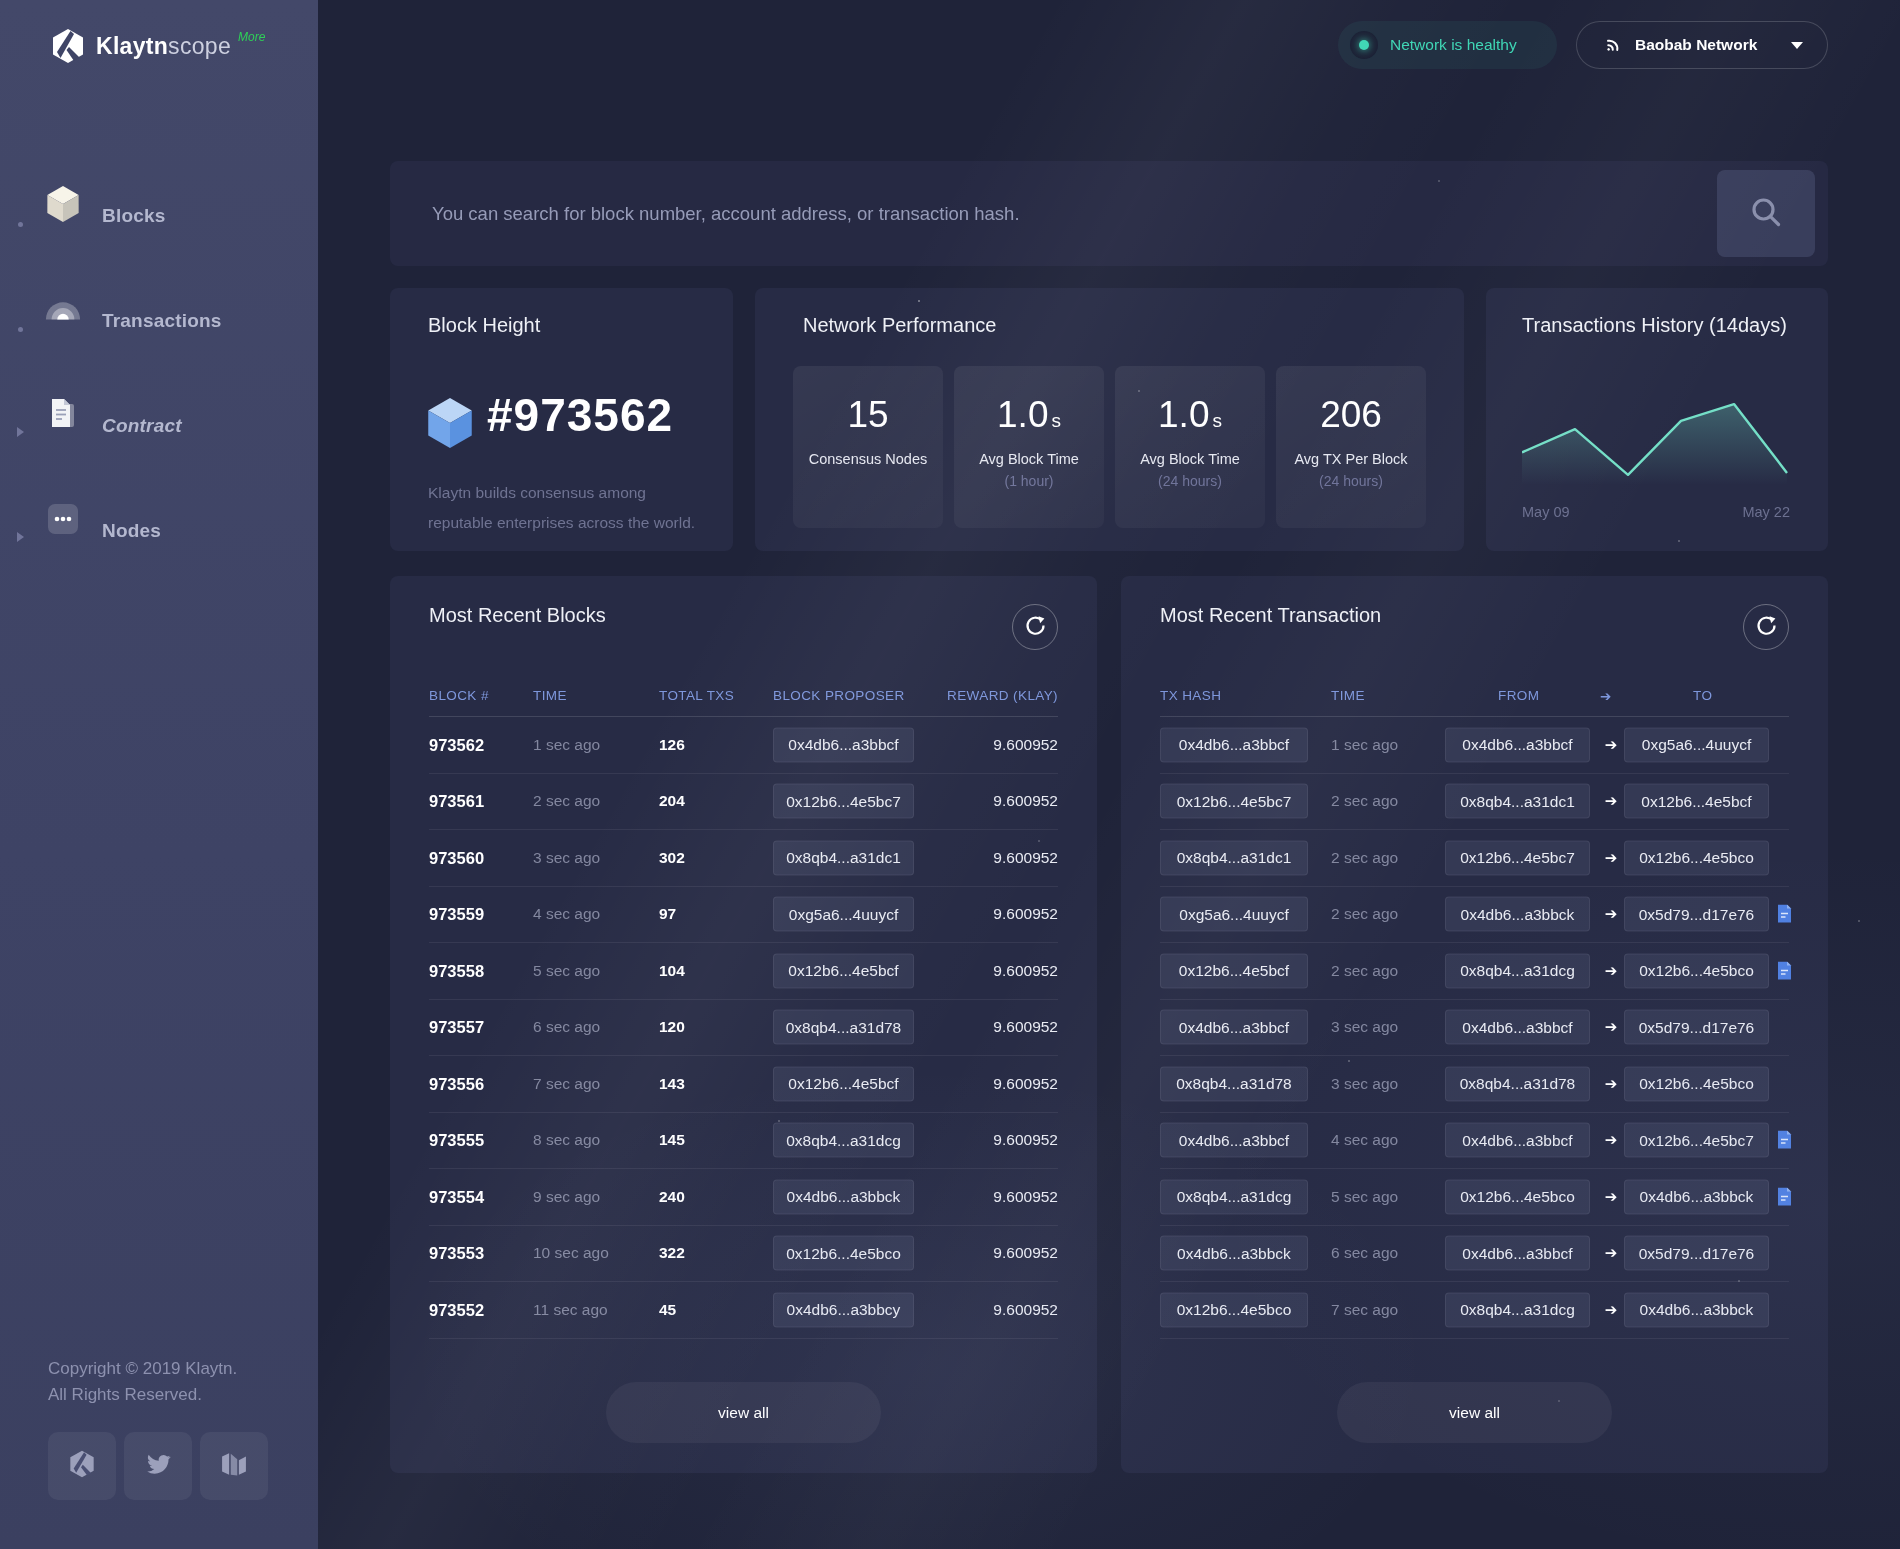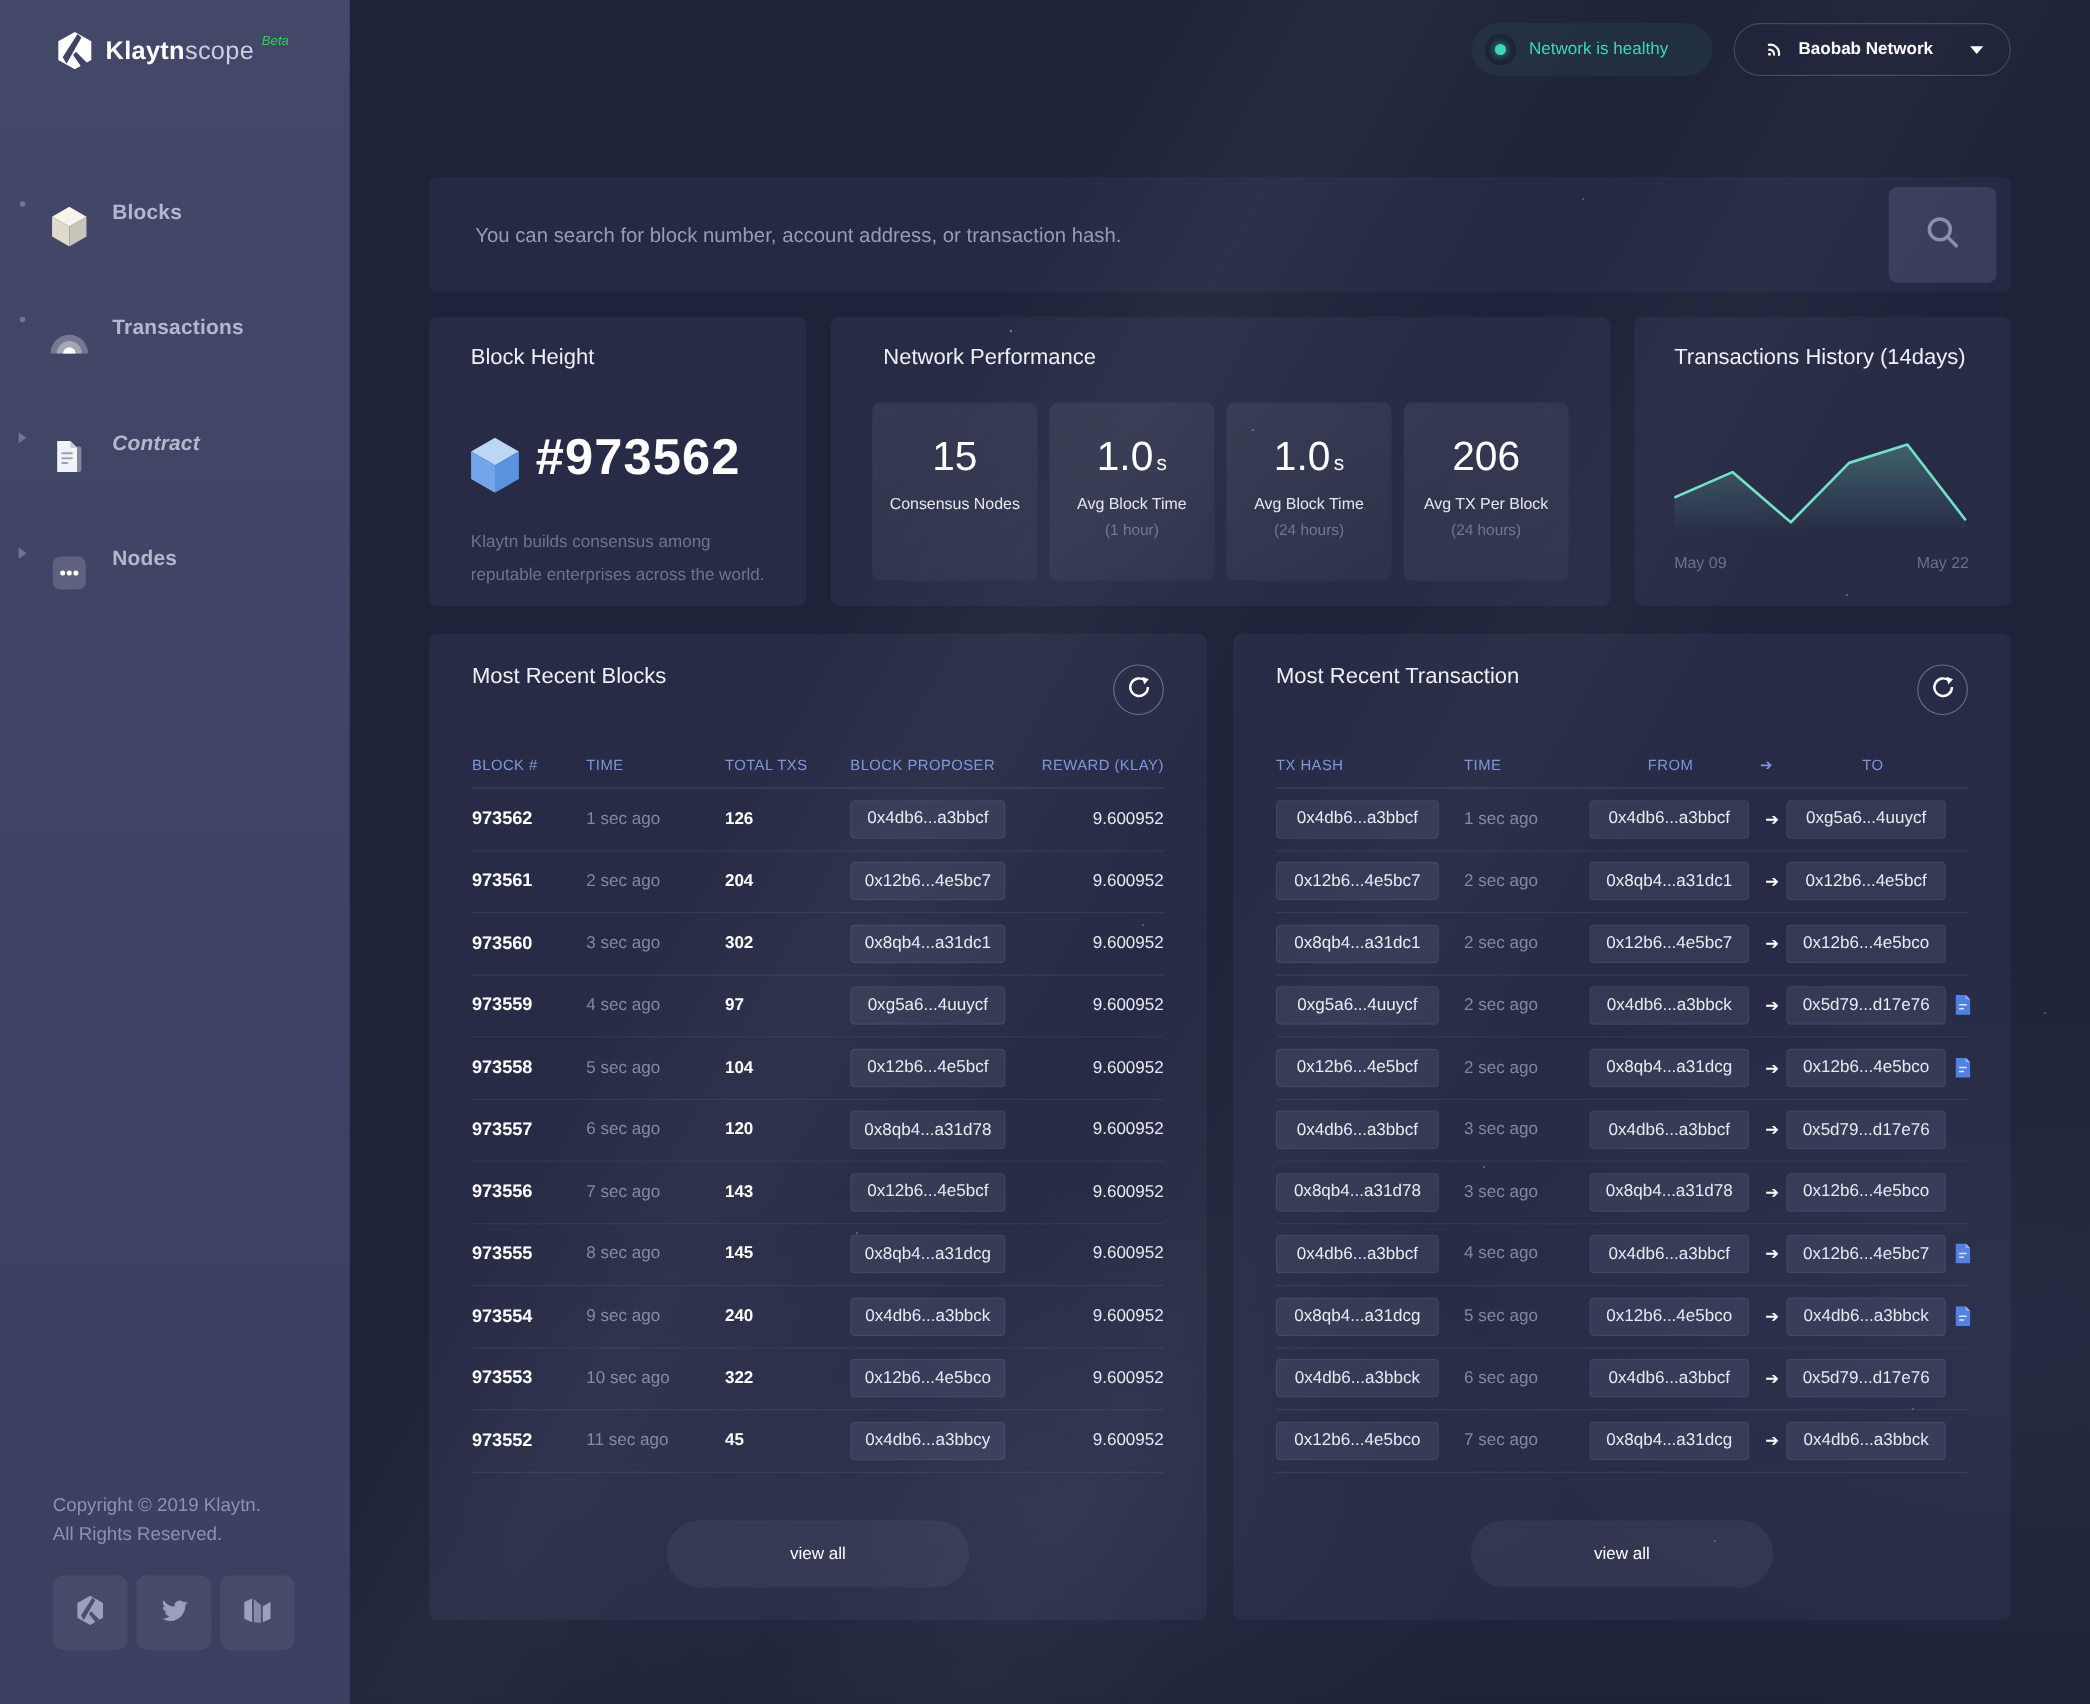--- a/index.html
+++ b/index.html
@@ -8,21 +8,21 @@
 
   
   .sidebar { position:absolute; left:0; top:0; width:318px; height:1549px;
              background:linear-gradient(180deg,#434869 0%,#3e4365 55%,#3b4060 100%); z-index:3; }
   .logo { position:absolute; left:50px; top:28px; display:flex; align-items:flex-start; cursor:pointer; }
   .logo-mark { width:36px; height:36px; margin-right:10px; }
   .logo-text { font-size:23px; color:#ffffff; font-weight:700; letter-spacing:.3px; line-height:36px;}
   .logo-text .light { font-weight:400; color:#cdd0e0; }
   .beta { font-size:12px; font-style:italic; color:#2ed157; margin-left:7px; line-height:18px; }
 
-  .nav-item { position:absolute; left:0; width:318px; height:44px; display:flex; align-items:flex-start; cursor:pointer; }
+  .nav-item { position:absolute; left:0; width:318px; height:44px; display:flex; align-items:flex-end; cursor:pointer; }
   .marker { width:40px; display:flex; justify-content:center; }
   .dot-marker { width:5px; height:5px; border-radius:50%; background:#71759a; }
   .chev-marker { width:0; height:0; border-left:7px solid #71759a; border-top:5px solid transparent; border-bottom:5px solid transparent; }
   .nav-icon { width:46px; height:46px; display:flex; align-items:center; justify-content:center; }
   .nav-label { margin-left:16px; font-size:19px; font-weight:700; color:#b4b8cf; letter-spacing:.2px; }
 
   .copyright { position:absolute; left:48px; top:1356px; font-size:17px; color:#8d91af; line-height:26px; }
   .social { position:absolute; top:1432px; width:68px; height:68px; border-radius:10px;
             background:rgba(255,255,255,.06); display:flex; align-items:center; justify-content:center; cursor:pointer; }
 
@@ -130,21 +130,21 @@
     <div class="logo">
       <div class="logo-mark">
         <svg width="36" height="36" viewBox="0 0 36 36">
           <polygon points="18,1 33,9.5 33,26.5 18,35 3,26.5 3,9.5" fill="#ffffff"></polygon>
           <polygon points="18,1 33,9.5 33,26.5 18,35 3,26.5 3,9.5" fill="none" stroke="#3f4466" stroke-width="0"></polygon>
           <path d="M20.5 3 L7 24 l3.5 6 L24 6 Z" fill="#3f4466"></path>
           <path d="M19 19 L30 30 l-6 3 L16.5 22 Z" fill="#3f4466"></path>
         </svg>
       </div>
       <div class="logo-text"><span>Klaytn</span><span class="light">scope</span></div>
-      <div class="beta">Beta</div>
+      <div class="beta">More</div>
     </div>
 
     <nav id="sidebar-nav">
         <div class="nav-item" style="top: 183px;">
           <span class="marker">
             <span class="dot-marker"></span>
           </span>
           <span class="nav-icon">
             <svg width="32" height="36" viewBox="0 0 40 46">
               <polygon points="20,0 40,11.5 20,23 0,11.5" fill="#f7f4e9"></polygon>

